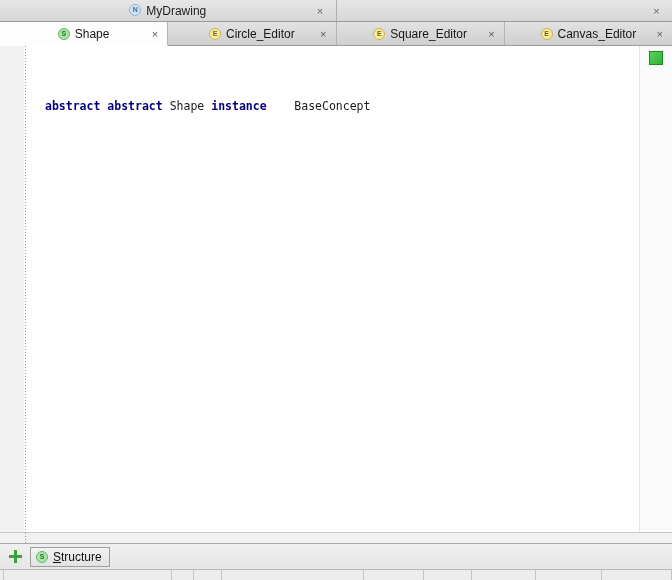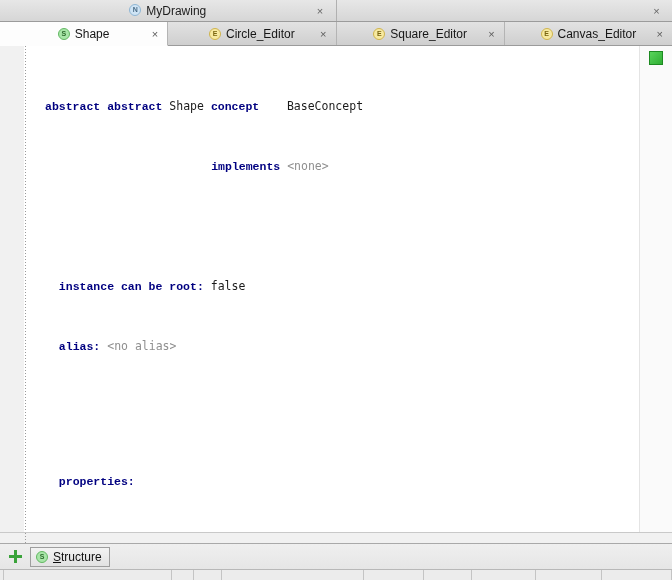--- a/index.html
+++ b/index.html
@@ -219,21 +219,20 @@
   .ln {
     height: 15px;
     line-height: 15px;
     padding-left: 21px;
     position: relative;
     white-space: pre;
   }
   .kw {
     color: #000080;
     font-weight: bold;
-    font-family: Liberation Mono, monospace;
   }
   .plain { color: #1b1b1b; }
   .gray  { color: #8f8f8f; }
 
   
   .bottom-strip {
     height: 10px;
     min-height: 10px;
     background: #f1f1f1;
     border-top: 1px solid #c9c9c9;
@@ -354,34 +353,30 @@
   </div>
 
   <div class="editor-wrap">
 
     <div class="gutter-left"></div>
     <div class="dotted-rule"></div>
 
     <div class="code-area">
       <div class="code">
 
-        <div class="ln"><span class="kw">abstract</span><span class="plain"> </span><span class="kw">abstract</span><span class="plain"> </span><span class="plain">Shape</span><span class="plain"> </span><span class="kw">concept</span><span class="plain">    </span><span class="plain">BaseConcept</span></div>
-
-        <div class="ln"><span class="plain">                        </span><span class="kw">implements</span><span class="plain"> </span><span class="gray">&lt;none&gt;</span></div>
+        <div class="ln"><span class="kw">abstract</span><span class="plain"> </span><span class="kw">abstract</span><span class="plain"> </span><span class="plain">Shape</span><span class="plain"> </span><span class="kw">instance</span><span class="plain">    </span><span class="plain">BaseConcept</span></div>
+
 
         <div class="ln">&nbsp;</div>
 
-        <div class="ln"><span class="plain">  </span><span class="kw">instance can be root:</span><span class="plain"> </span><span class="plain">false</span></div>
-
-        <div class="ln"><span class="plain">  </span><span class="kw">alias:</span><span class="plain"> </span><span class="gray">&lt;no alias&gt;</span></div>
+
 
 
         <div class="ln">&nbsp;</div>
 
-        <div class="ln"><span class="plain">  </span><span class="kw">properties:</span></div>
 
         
 
         
 
         
 
         
 
         

